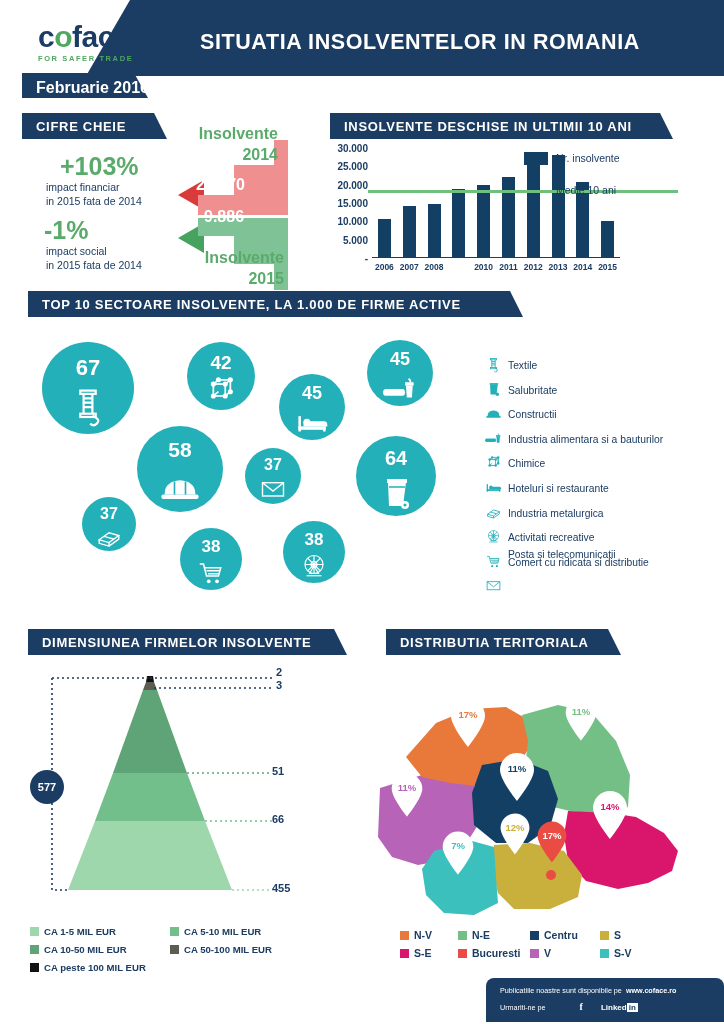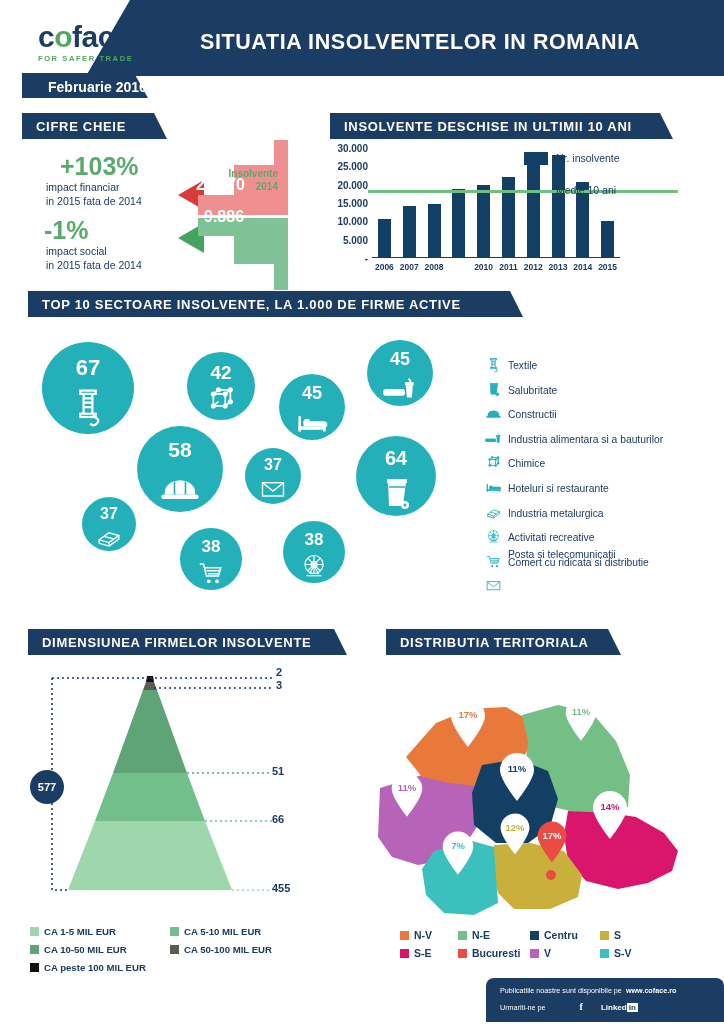--- a/index.html
+++ b/index.html
@@ -28,36 +28,36 @@
   .logo-word{ font-size:30px; font-weight:bold; color:#1b3c63; letter-spacing:-.5px; line-height:1; }
   .logo-word .oo{ color:#4fa85f; }
   .logo-sub{ font-size:7.5px; font-weight:bold; color:#4fa85f; letter-spacing:1.6px; text-align:right; margin-top:2px;}
   .date-band{
     position:absolute; left:22px; top:73px; width:112px; height:25px; background:#1b3c63;
   }
   .date-band::after{
     content:""; position:absolute; right:-14px; top:0; width:0; height:0;
     border-style:solid; border-width:25px 0 0 14px; border-color:transparent transparent transparent #1b3c63;
   }
-  .date-txt{ position:absolute; left:48px; top:79px; color:#fff; font-size:14px; font-weight:bold;}
+  .date-txt{ position:absolute; left:36px; top:79px; color:#fff; font-size:16px; font-weight:bold;}
 
   
   .banner{ position:absolute; background:#1b3c63; height:26px; }
   .banner::after{
     content:""; position:absolute; right:-13px; top:0; width:0; height:0;
     border-style:solid; border-width:26px 0 0 13px; border-color:transparent transparent transparent #1b3c63;
   }
   .banner span{
     position:absolute; left:14px; top:6px; color:#fff; font-size:13px; font-weight:bold; letter-spacing:.7px; white-space:nowrap;
   }
 
   
   .kpi-big{ position:absolute; font-size:25px; font-weight:bold; color:#5aab6b; }
   .kpi-sub{ position:absolute; font-size:10.5px; color:#1b3c63; line-height:1.35; }
-  .arr-lbl{ position:absolute; font-size:10px; font-weight:bold; color:#5aab6b; text-align:right; line-height:1.3;margin-top:43px;}
+  .arr-lbl{ position:absolute; font-size:16px; font-weight:bold; color:#5aab6b; text-align:right; line-height:1.3;}
   .arr-val{ position:absolute; font-size:16px; font-weight:bold; color:#fff; }
 
   
   .axl{ position:absolute; font-size:10px; font-weight:bold; color:#1b3c63; text-align:right; width:36px;}
   .xl{ position:absolute; font-size:8.5px; font-weight:bold; color:#1b3c63; text-align:center; }
   .bar{ position:absolute; background:#123f63; bottom:0; }
   .lg-txt{ position:absolute; font-size:10.5px; color:#1b3c63; }
 
   
   .circ{ position:absolute; border-radius:50%; background:#24b0b8; }
@@ -195,21 +195,21 @@
         <div class="ic" style="top: 42.32px;"><svg width="44" height="44" viewBox="0 0 40 40">
             <g fill="none" stroke="#ffffff" stroke-width="2">
               <rect x="13" y="6" width="14" height="3"></rect>
               <rect x="13" y="27" width="14" height="3"></rect>
               <path d="M16 9 v18 M24 9 v18"></path>
               <path d="M16 13h8M16 17h8M16 21h8"></path>
               <path d="M24 29 q8 3 4 7 q-3 3 -6 0"></path>
             </g>
           </svg></div>
       </div>
-      <div class="circ" title="Chimice: 42" style="left: 187px; top: 352px; width: 68px; height: 68px; background: rgb(36, 176, 184);">
+      <div class="circ" title="Chimice: 42" style="left: 187px; top: 342px; width: 68px; height: 68px; background: rgb(36, 176, 184);">
         <div class="num" style="top: 9.52px; font-size: 19px;">42</div>
         <div class="ic" style="top: 31.28px;"><svg width="34" height="34" viewBox="0 0 40 40">
             <g stroke="#ffffff" stroke-width="2" fill="none">
               <rect x="11" y="13" width="14" height="14"></rect>
               <path d="M11 13 L17 8 M25 13 L31 8 M11 27 L17 22 M25 27 L31 22 M17 8 h14 v14 M31 22 L31 8"></path>
             </g>
             <g fill="#ffffff">
               <circle cx="11" cy="13" r="3"></circle>
               <circle cx="25" cy="13" r="3"></circle>
               <circle cx="11" cy="27" r="3"></circle>

